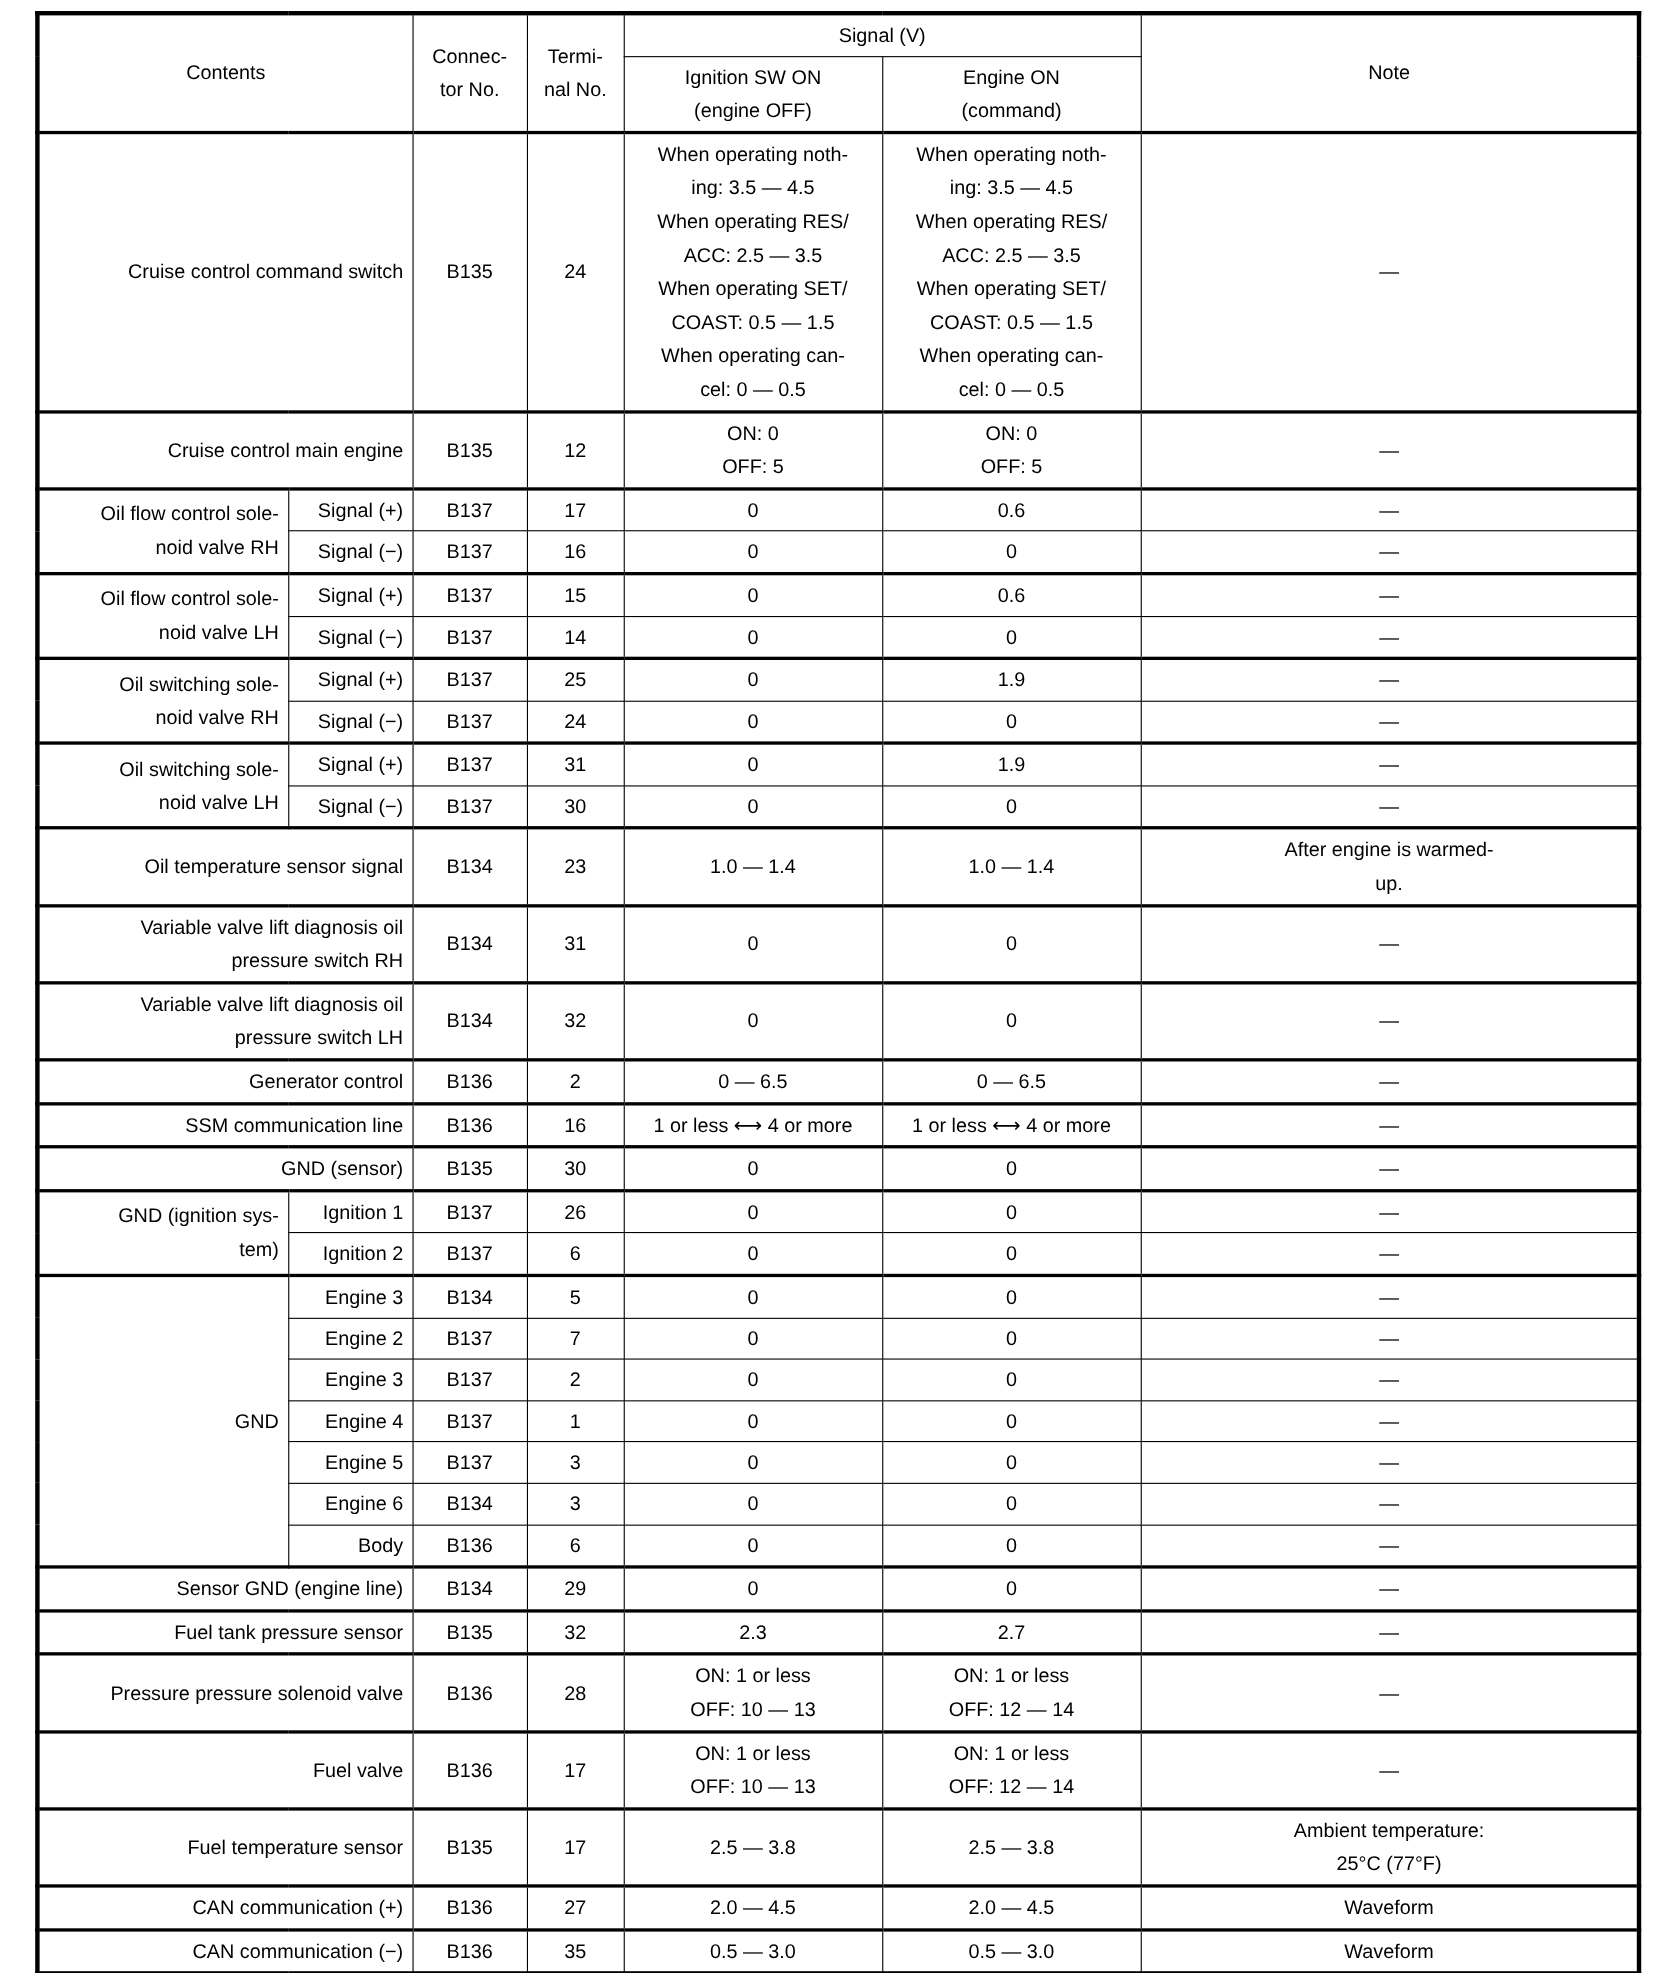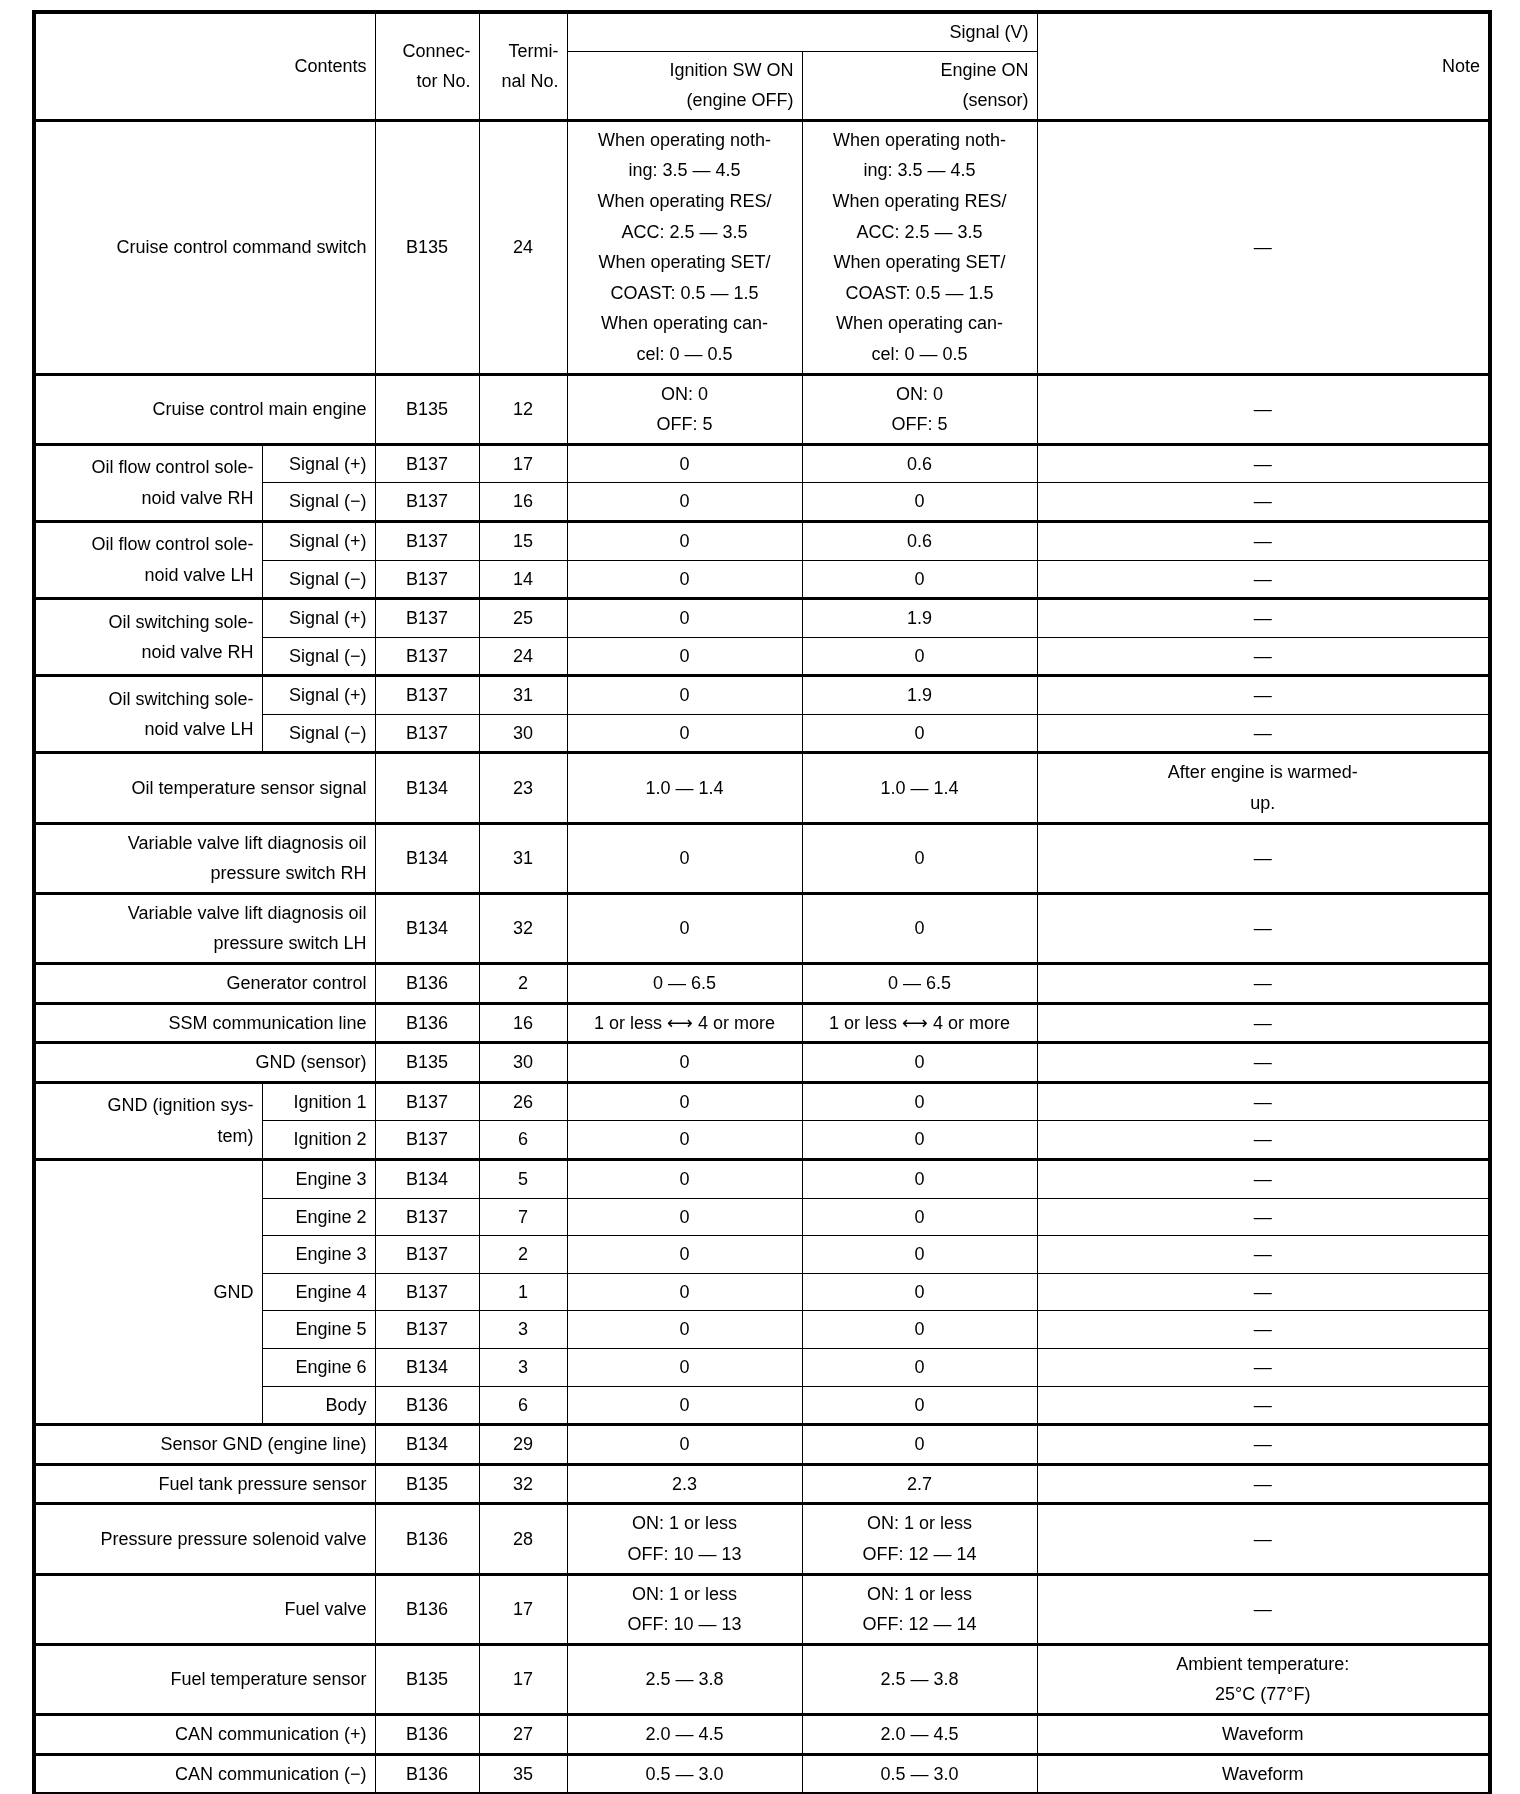--- a/index.html
+++ b/index.html
@@ -25,21 +25,21 @@
     font-size:18px;
     line-height:1.7;
     color:#000;
     padding:3px 8px;
     vertical-align:middle;
     white-space:pre-line;
     overflow:hidden;
   }
   .vtable th{
     font-weight:400;
-    text-align:right;
+    text-align:center;
   }
   td.center{text-align:center;}
   td.label{text-align:right;}
   tr.thick > td{border-top-width:3px;}
 </style>
 </head>
 <body>
 
 <div class="page">
   <table class="vtable">
@@ -59,21 +59,21 @@
 tor No.</th>
         <th rowspan="2">Termi-
 nal No.</th>
         <th colspan="2">Signal (V)</th>
         <th rowspan="2">Note</th>
       </tr>
       <tr>
         <th>Ignition SW ON
 (engine OFF)</th>
         <th>Engine ON
-(sensor)</th>
+(command)</th>
       </tr>
     </thead>
     <tbody id="tbody">
         <tr class="thick">
           <td class="label" colspan="2">Cruise control command switch</td>
           <td class="center">B135</td>
           <td class="center">24</td>
           <td class="center">When operating noth-
 ing: 3.5 — 4.5
 When operating RES/

